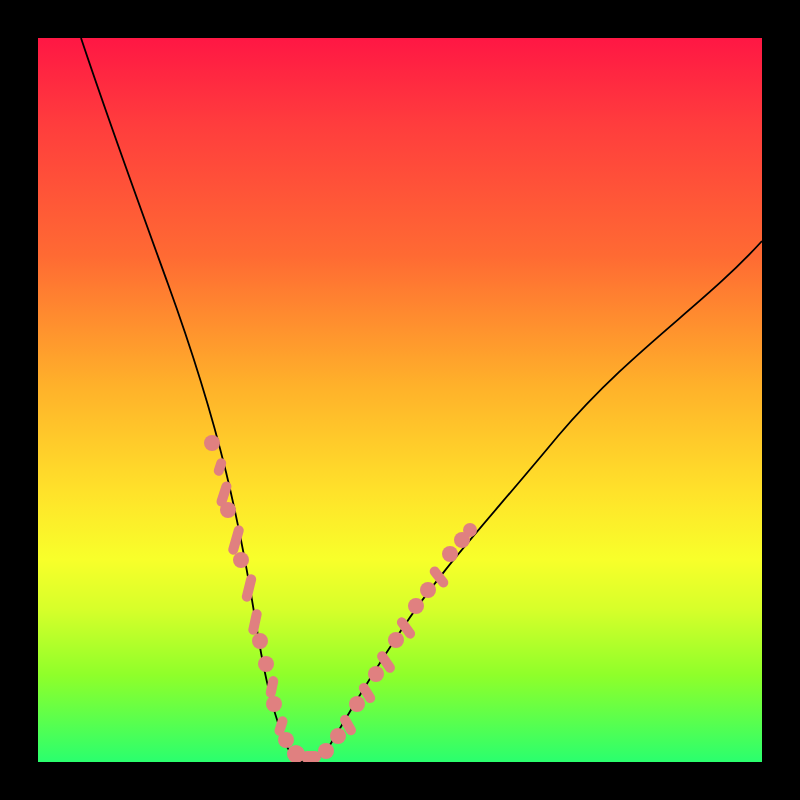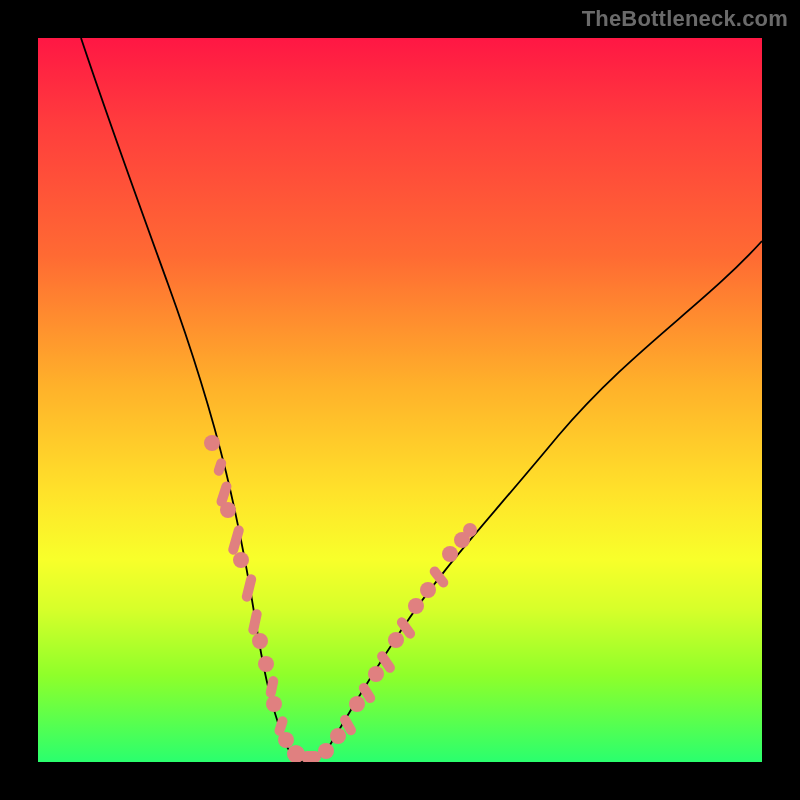--- a/index.html
+++ b/index.html
@@ -115,14 +115,13 @@
       <rect class="dash" x="363" y="578" width="10" height="24" rx="5" transform="rotate(-36 368 590)"></rect>
       <circle class="dot" cx="378" cy="568" r="8"></circle>
       <circle class="dot" cx="390" cy="552" r="8"></circle>
       <rect class="dash" x="396" y="527" width="10" height="24" rx="5" transform="rotate(-38 401 539)"></rect>
       <circle class="dot" cx="412" cy="516" r="8"></circle>
       <circle class="dot" cx="424" cy="502" r="8"></circle>
       <circle class="dot" cx="432" cy="492" r="7"></circle>
     </g>
   </svg>
 
-  <div class="watermark">TheBottleneck.com</div>
 </div>
 
 </body></html>

